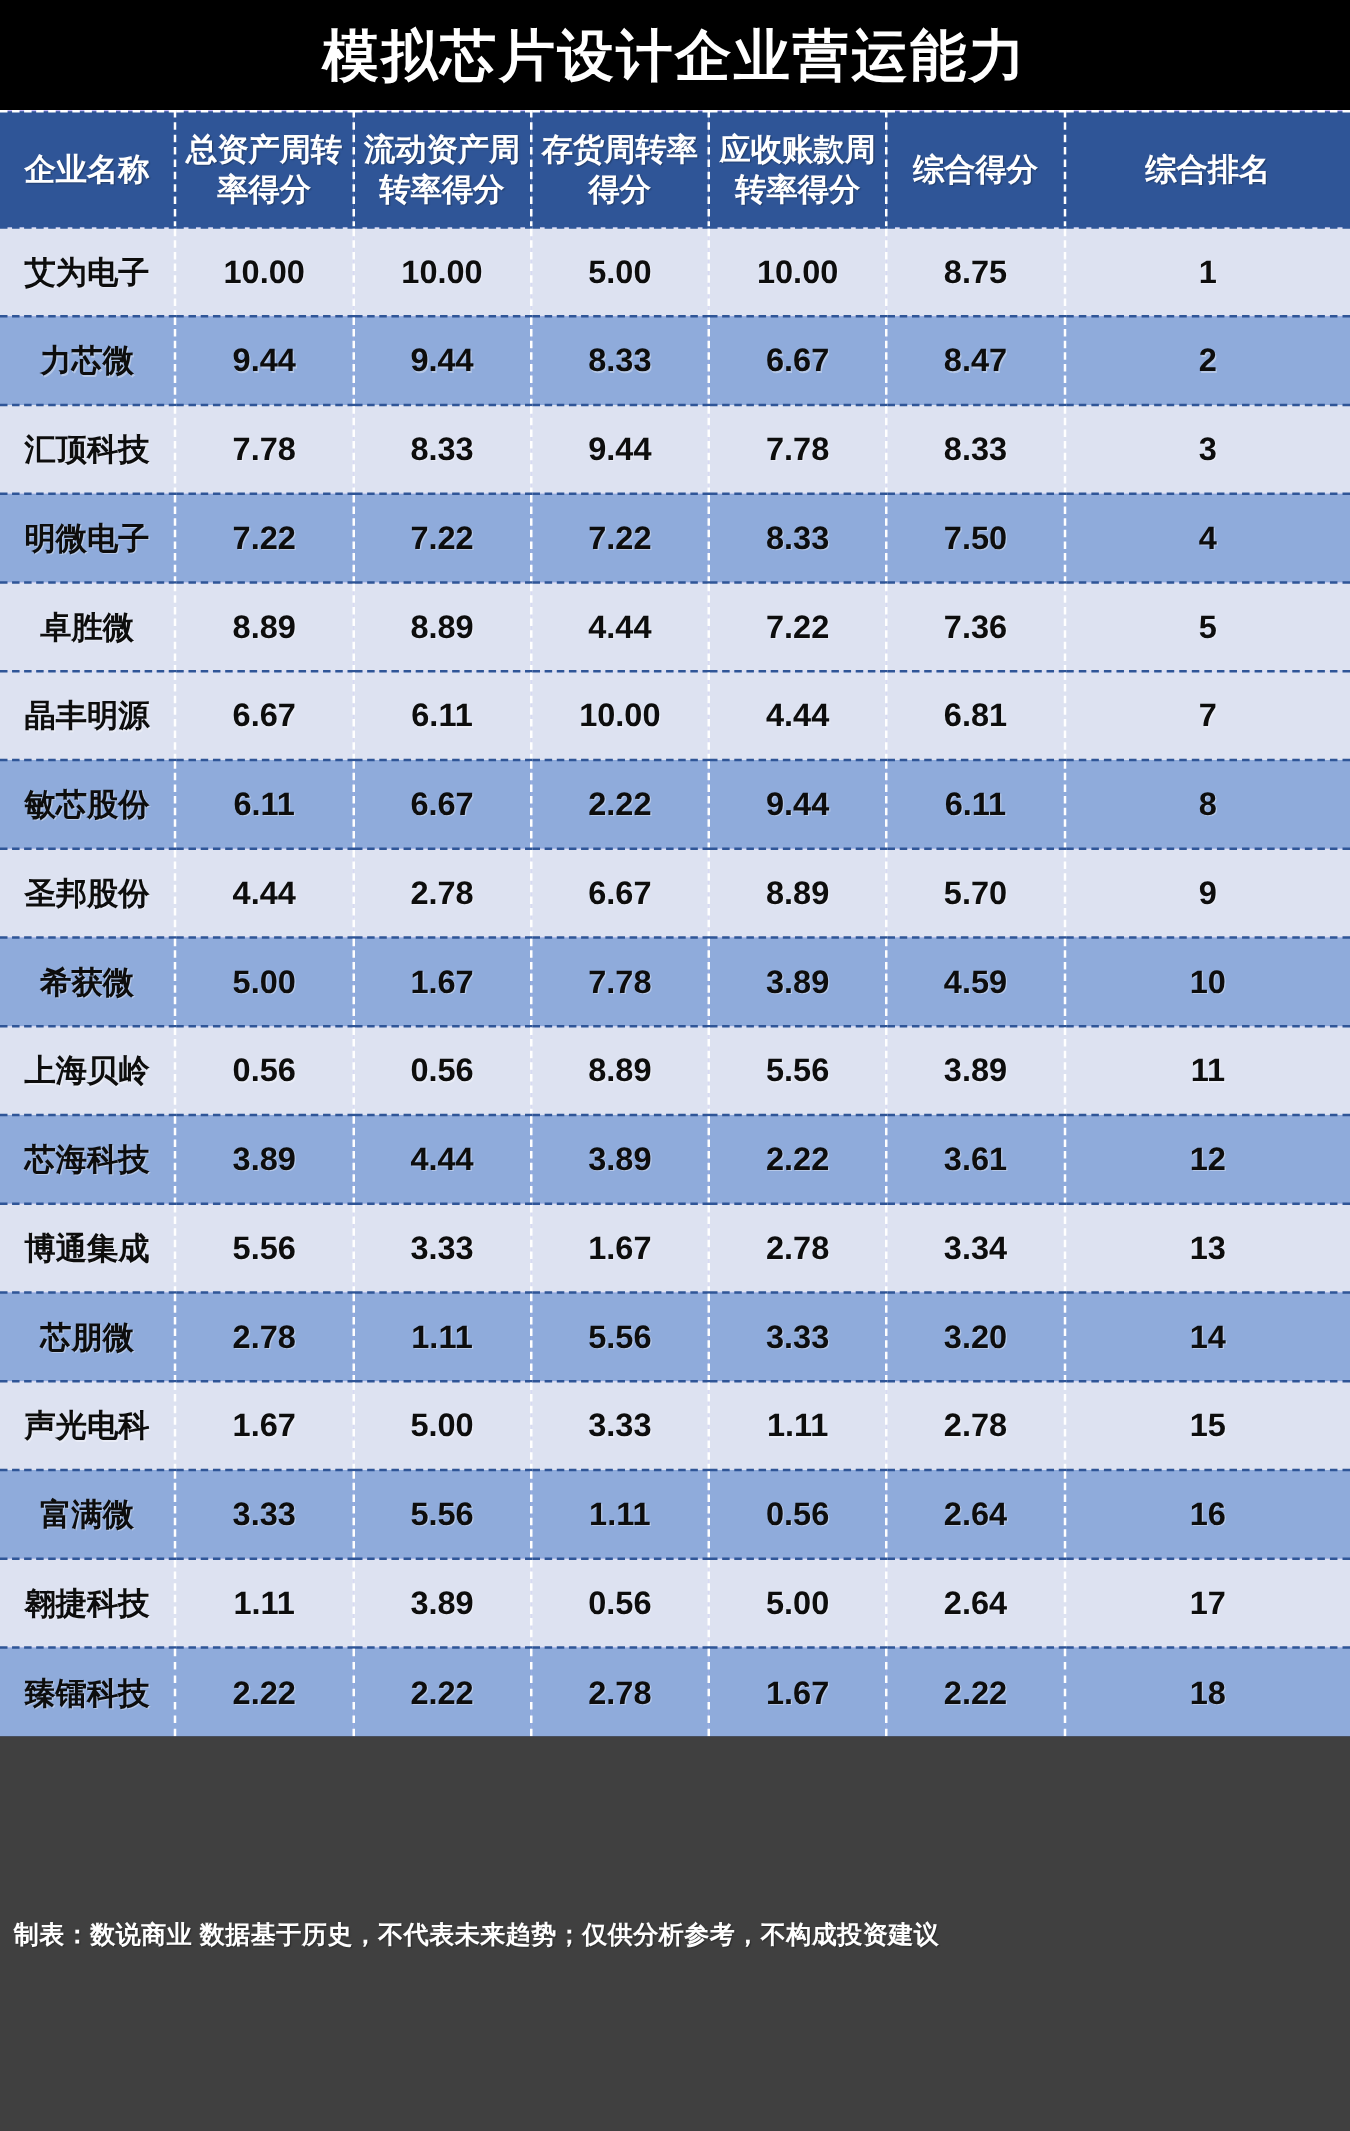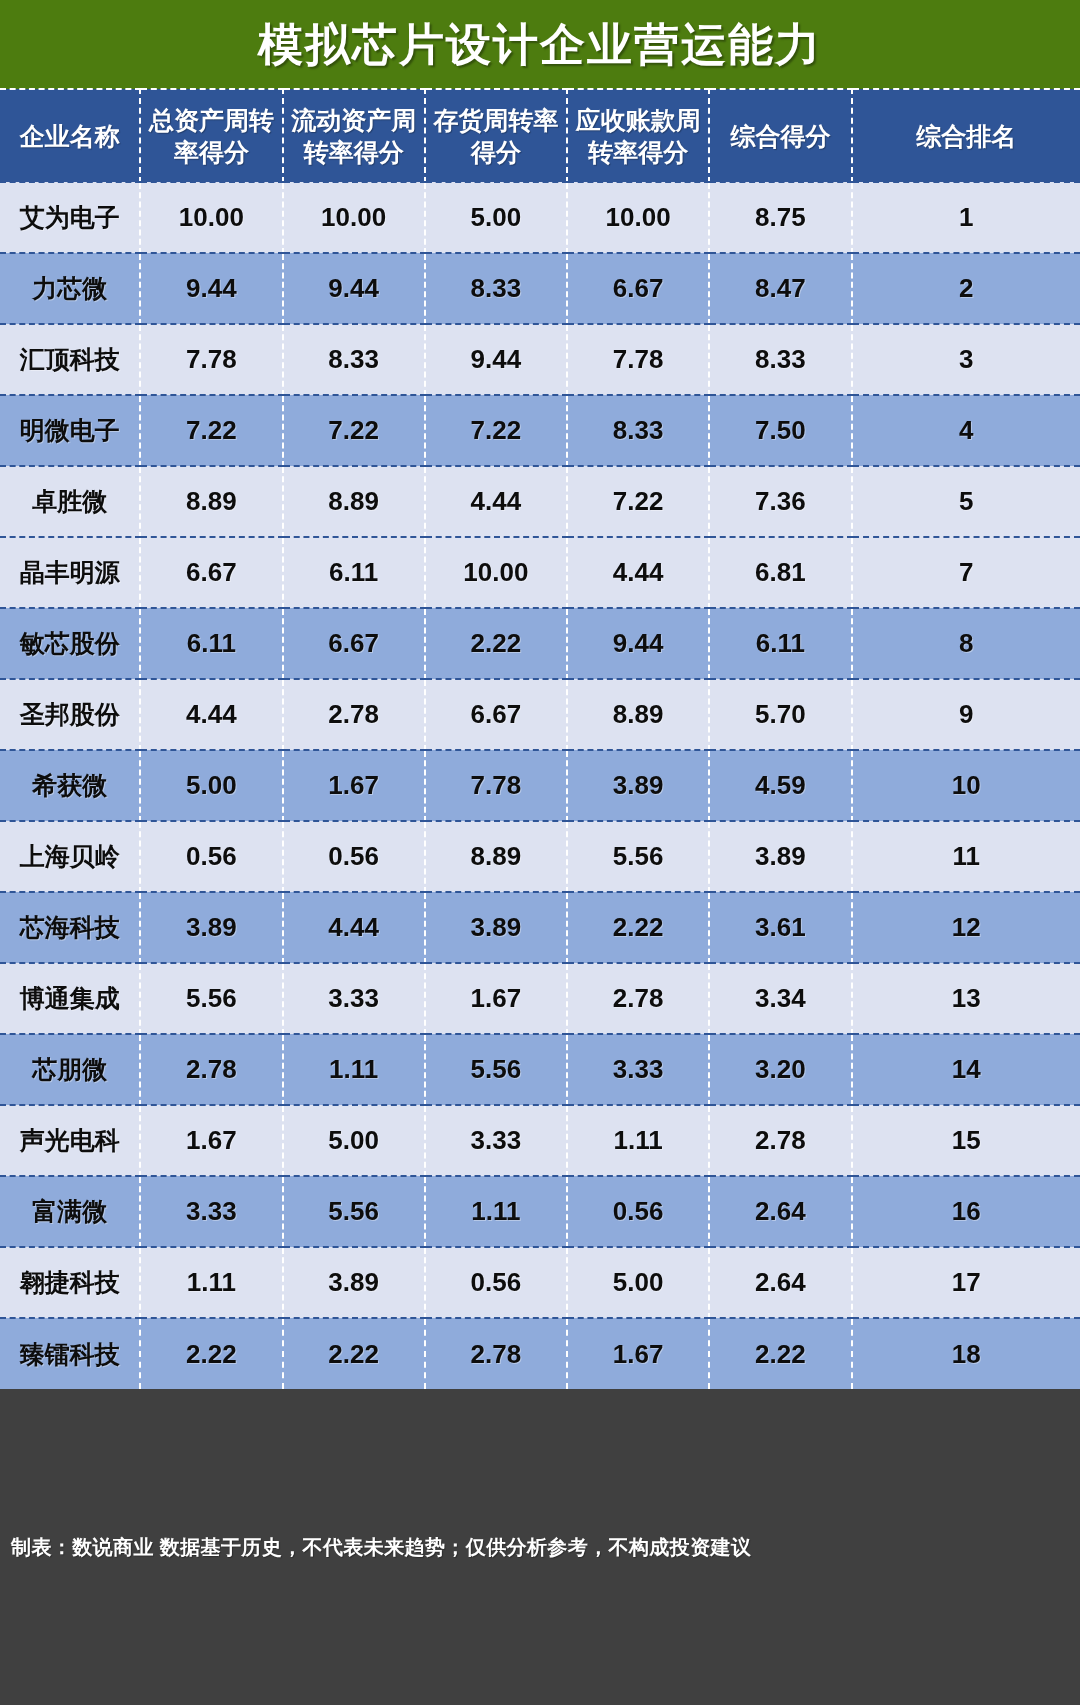--- a/index.html
+++ b/index.html
@@ -21,38 +21,38 @@
     position: relative;
   }
 
   
   .title-bar {
     height: 88px;
     flex: 0 0 88px;
     display: flex;
     align-items: center;
     justify-content: center;
-    background: #4d7c0f;
+    background: #000000;
   }
   .title {
     color: #ffffff;
     font-size: 45px;
     font-weight: bold;
     letter-spacing: 2px;
     line-height: 1;
     text-shadow: 2px 2px 2px rgba(0,0,0,0.35);
     white-space: nowrap;
   }
 
   
   .table {
     width: 1080px;
     border-collapse: collapse;
     table-layout: fixed;
-    background: #4d7c0f;
+    background: #c4b5fd;
   }
 
   .table col.c-name   { width: 140px; }
   .table col.c-metric { width: 142px; }
   .table col.c-score  { width: 142px; }
   .table col.c-rank   { width: 228px; }
 
   .table th, .table td {
     border-right: 2px dashed #ffffff;
     border-bottom: 2px dashed #2f5597;

